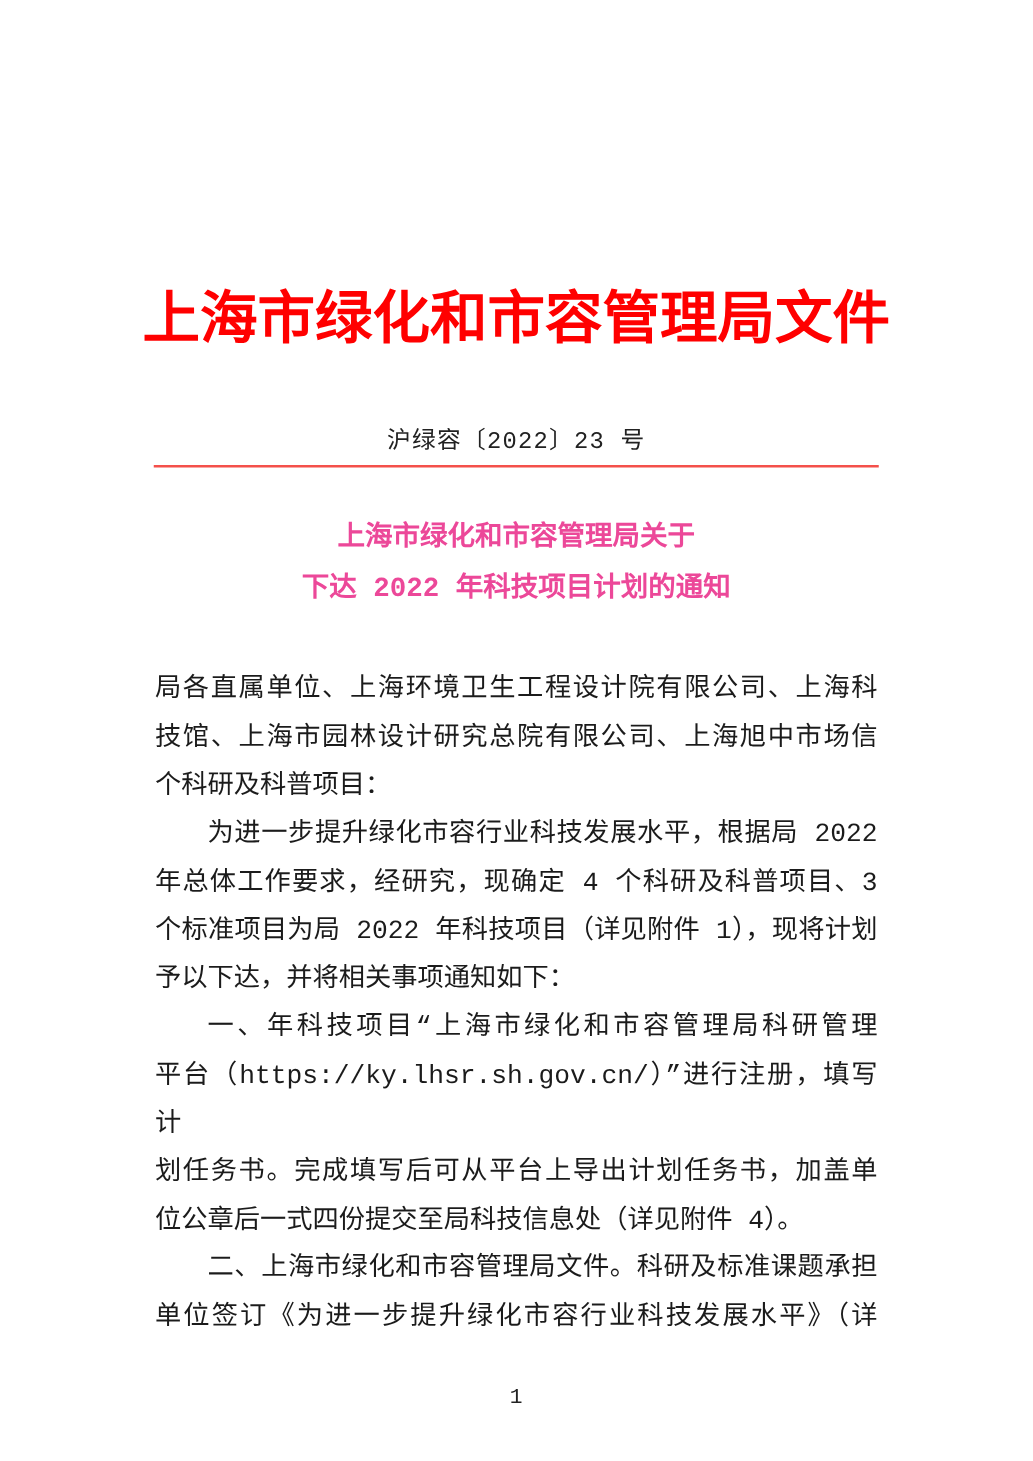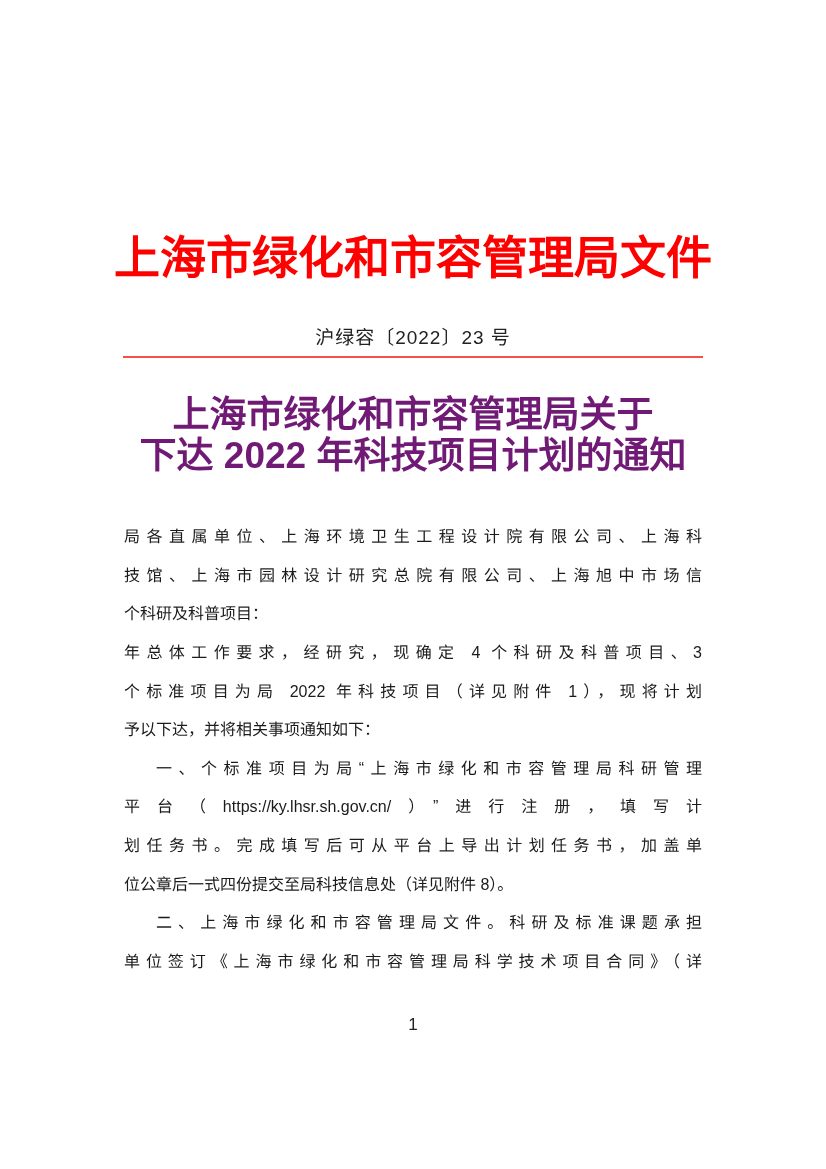--- a/index.html
+++ b/index.html
@@ -2,61 +2,61 @@
 <html lang="zh-CN"><head>
 <meta charset="utf-8">
 <style>
   html, body { margin: 0; padding: 0; background: #ffffff; }
   .page {
     width: 826px;
     height: 1169px;
     background: #ffffff;
     position: relative;
     overflow: hidden;
-    font-family: Liberation Sans, sans-serif;
+    font-family: Liberation Mono, monospace;
     color: #1b1b1b;
     margin: 0 auto;
   }
   .agency-title {
     margin: 0;
     padding-top: 234px;
     font-size: 46px;
     line-height: 1.05;
     font-weight: 900;
     color: #ff0000;
     text-align: center;
     letter-spacing: 0px;
     white-space: nowrap;
   }
   .doc-number {
-    margin-top: 46px;
+    margin-top: 62px;
     font-size: 19px;
     line-height: 1;
     color: #222222;
     text-align: center;
     letter-spacing: 1px;
   }
   .red-rule {
     width: 580px;
     height: 2px;
     background: #f4504b;
     margin: 9px auto 0 auto;
   }
   .doc-title {
     margin-top: 36px;
-    font-size: 37px;
+    font-size: 22px;
     font-weight: bold;
     line-height: 41px;
-    color: #701a75;
+    color: #ec4899;
     text-align: center;
   }
   .body-text {
     width: 578px;
     margin: 42px auto 16px auto;
-    font-size: 16px;
+    font-size: 21px;
     line-height: 38.6px;
     color: #1b1b1b;
   }
   .ln {
     text-align: justify;
     text-align-last: justify;
     text-justify: inter-character;
   }
   .ln.end { text-align-last: left; }
   .ln.ind { text-indent: 2em; }
@@ -85,34 +85,35 @@
 
   <div class="body-text">
 
     <div>
       <div class="ln">局各直属单位、上海环境卫生工程设计院有限公司、上海科</div>
       <div class="ln">技馆、上海市园林设计研究总院有限公司、上海旭中市场信</div>
       <div class="ln end">个科研及科普项目：</div>
     </div>
 
     <div>
+      <div class="ln ind">为进一步提升绿化市容行业科技发展水平，根据局 2022</div>
       <div class="ln">年总体工作要求，经研究，现确定 4 个科研及科普项目、3</div>
       <div class="ln">个标准项目为局 2022 年科技项目（详见附件 1），现将计划</div>
       <div class="ln end">予以下达，并将相关事项通知如下：</div>
     </div>
 
     <div>
-      <div class="ln ind">一、个标准项目为局“上海市绿化和市容管理局科研管理</div>
+      <div class="ln ind">一、年科技项目“上海市绿化和市容管理局科研管理</div>
       <div class="ln">平台（https://ky.lhsr.sh.gov.cn/）”进行注册，填写计</div>
       <div class="ln">划任务书。完成填写后可从平台上导出计划任务书，加盖单</div>
-      <div class="ln end">位公章后一式四份提交至局科技信息处（详见附件 8）。</div>
+      <div class="ln end">位公章后一式四份提交至局科技信息处（详见附件 4）。</div>
     </div>
 
     <div>
       <div class="ln ind">二、上海市绿化和市容管理局文件。科研及标准课题承担</div>
-      <div class="ln">单位签订《上海市绿化和市容管理局科学技术项目合同》（详</div>
+      <div class="ln">单位签订《为进一步提升绿化市容行业科技发展水平》（详</div>
     </div>
 
   </div>
 
   <div class="page-number">1</div>
 
 </div>
 
 </body></html>

